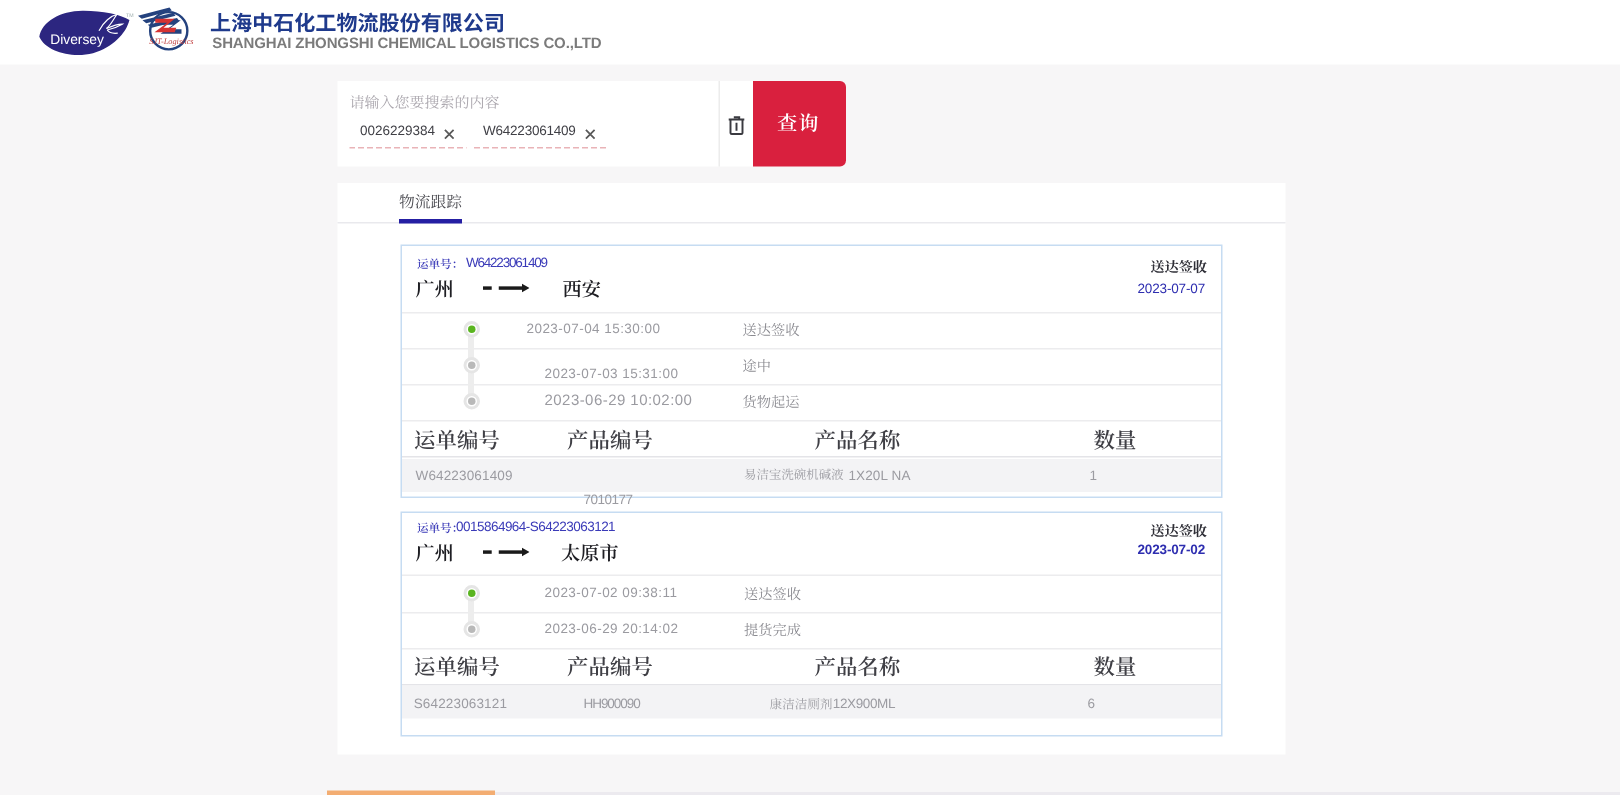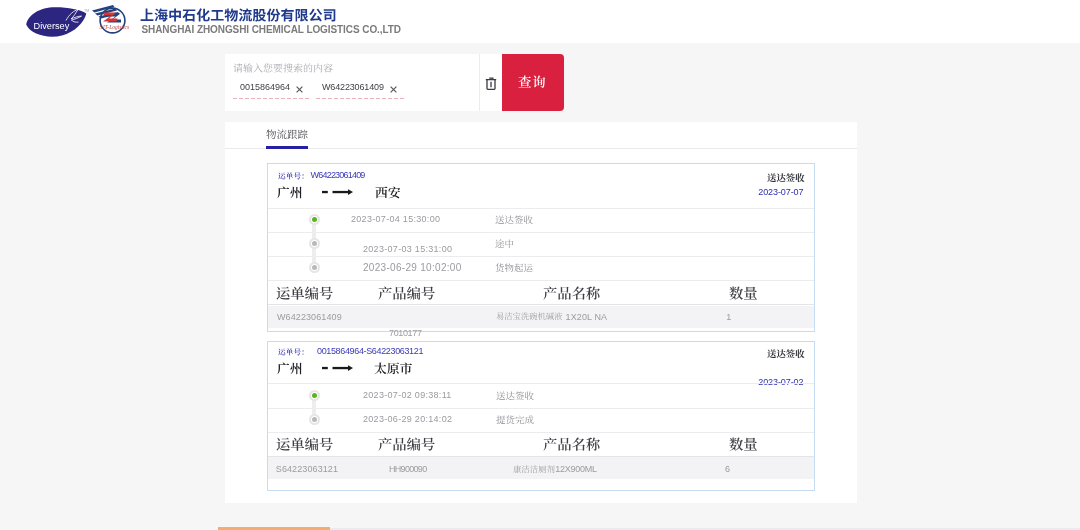--- a/index.html
+++ b/index.html
@@ -127,21 +127,21 @@
     <use href="#g15" transform="matrix(0.01000,0,0,-0.01000,10.00,8.80)"></use>
     <use href="#g16" transform="matrix(0.01000,0,0,-0.01000,20.00,8.80)"></use>
     <use href="#g17" transform="matrix(0.01000,0,0,-0.01000,30.00,8.80)"></use>
     <use href="#g18" transform="matrix(0.01000,0,0,-0.01000,40.00,8.80)"></use>
     <use href="#g19" transform="matrix(0.01000,0,0,-0.01000,50.00,8.80)"></use>
     <use href="#g20" transform="matrix(0.01000,0,0,-0.01000,60.00,8.80)"></use>
     <use href="#g21" transform="matrix(0.01000,0,0,-0.01000,70.00,8.80)"></use>
     <use href="#g22" transform="matrix(0.01000,0,0,-0.01000,80.00,8.80)"></use>
     <use href="#g23" transform="matrix(0.01000,0,0,-0.01000,90.00,8.80)"></use>
   </svg>
-<div style="position:absolute;left:240.0px;top:83.2px;font-family:'Liberation Sans',sans-serif;font-size:9.0px;font-weight:400;color:#3f3f45;letter-spacing:0.00px;line-height:1;white-space:pre;">0015864964</div>
+<div style="position:absolute;left:240.0px;top:83.2px;font-family:'Liberation Sans',sans-serif;font-size:9.0px;font-weight:400;color:#3f3f45;letter-spacing:0.00px;line-height:1;white-space:pre;">0026229384</div>
 <svg style="position:absolute;left:296px;top:86.2px" width="7" height="7" viewBox="0 0 7 7">
     <path d="M0.6 0.6 L6.4 6.4 M6.4 0.6 L0.6 6.4" stroke="#5a5a5a" stroke-width="1.2"></path>
   </svg>
 <div style="position:absolute;left:232.6px;top:98.0px;width:78.8px;height:1.0px;background:repeating-linear-gradient(90deg,#e9b3b7 0 4px,rgba(0,0,0,0) 4px 6px)"></div>
 <div style="position:absolute;left:322.0px;top:83.2px;font-family:'Liberation Sans',sans-serif;font-size:9.0px;font-weight:400;color:#3f3f45;letter-spacing:-0.15px;line-height:1;white-space:pre;">W64223061409</div>
 <svg style="position:absolute;left:390.2px;top:86.2px" width="7" height="7" viewBox="0 0 7 7">
     <path d="M0.6 0.6 L6.4 6.4 M6.4 0.6 L0.6 6.4" stroke="#5a5a5a" stroke-width="1.2"></path>
   </svg>
 <div style="position:absolute;left:316.1px;top:98.0px;width:89.2px;height:1.0px;background:repeating-linear-gradient(90deg,#e9b3b7 0 4px,rgba(0,0,0,0) 4px 6px)"></div>
 <div style="position:absolute;left:478.5px;top:54.0px;width:1.0px;height:57.0px;background:#ececec"></div>
@@ -258,28 +258,28 @@
   </svg>
 <div style="position:absolute;left:565.6px;top:312.5px;font-family:'Liberation Sans',sans-serif;font-size:9.0px;font-weight:400;color:#9b9ba1;letter-spacing:0.10px;line-height:1;white-space:pre;">1X20L NA</div>
 <div style="position:absolute;left:726.3px;top:312.5px;font-family:'Liberation Sans',sans-serif;font-size:9.0px;font-weight:400;color:#9b9ba1;letter-spacing:0.00px;line-height:1;white-space:pre;">1</div>
 <div style="position:absolute;left:266.5px;top:341.0px;width:548.0px;height:149.5px;background:#fff;border:1px solid #c6dcf2;box-sizing:border-box"></div>
 <svg style="position:absolute;left:278.0px;top:348.3px;overflow:visible" width="33" height="10" fill="#3a3ab8">
     <use href="#g30" transform="matrix(0.00770,0,0,-0.00770,0.00,6.78)"></use>
     <use href="#g31" transform="matrix(0.00770,0,0,-0.00770,7.70,6.78)"></use>
     <use href="#g32" transform="matrix(0.00770,0,0,-0.00770,15.40,6.78)"></use>
     <use href="#g33" transform="matrix(0.00770,0,0,-0.00770,23.10,6.78)"></use>
   </svg>
-<div style="position:absolute;left:317px;top:346.9px;font-family:'Liberation Sans',sans-serif;font-size:9.0px;font-weight:400;color:#3a3ab8;letter-spacing:-0.35px;line-height:1;white-space:pre;">0015864964-S64223063121</div>
+<div style="position:absolute;left:304px;top:346.9px;font-family:'Liberation Sans',sans-serif;font-size:9.0px;font-weight:400;color:#3a3ab8;letter-spacing:-0.35px;line-height:1;white-space:pre;">0015864964-S64223063121</div>
 <svg style="position:absolute;left:766.9px;top:348.7px;overflow:visible" width="40" height="11" fill="#2e2e36">
     <use href="#g34" transform="matrix(0.00940,0,0,-0.00940,0.00,8.27)"></use>
     <use href="#g35" transform="matrix(0.00940,0,0,-0.00940,9.40,8.27)"></use>
     <use href="#g36" transform="matrix(0.00940,0,0,-0.00940,18.80,8.27)"></use>
     <use href="#g37" transform="matrix(0.00940,0,0,-0.00940,28.20,8.27)"></use>
   </svg>
-<div style="position:absolute;left:758.3px;top:378px;font-family:'Liberation Sans',sans-serif;font-size:9.0px;font-weight:400;color:#2e2eb0;letter-spacing:-0.10px;line-height:1;white-space:pre;">2023-07-02</div>
+<div style="position:absolute;left:758.3px;top:362px;font-family:'Liberation Sans',sans-serif;font-size:9.0px;font-weight:700;color:#2e2eb0;letter-spacing:-0.10px;line-height:1;white-space:pre;">2023-07-02</div>
 <svg style="position:absolute;left:276.6px;top:361.8px;overflow:visible" width="28" height="15" fill="#1f1f24">
     <use href="#g38" transform="matrix(0.01280,0,0,-0.01280,0.00,11.26)"></use>
     <use href="#g39" transform="matrix(0.01280,0,0,-0.01280,12.80,11.26)"></use>
   </svg>
 <svg style="position:absolute;left:322.0px;top:362.7px" width="31" height="10" viewBox="0 0 31 10">
 <rect x="0" y="3.9" width="5.8" height="2.3" fill="#1a1a1a"></rect>
 <rect x="10.5" y="3.9" width="15.5" height="2.3" fill="#1a1a1a"></rect>
 <path d="M26 2.2 L31 5 L26 7.9 Z" fill="#1a1a1a"></path>
 </svg>
 <svg style="position:absolute;left:373.5px;top:361.8px;overflow:visible" width="40" height="15" fill="#1f1f24">

